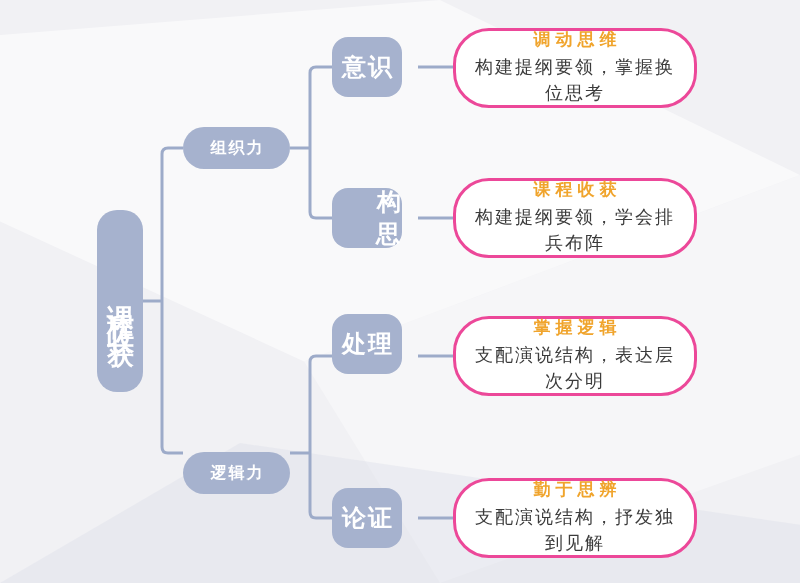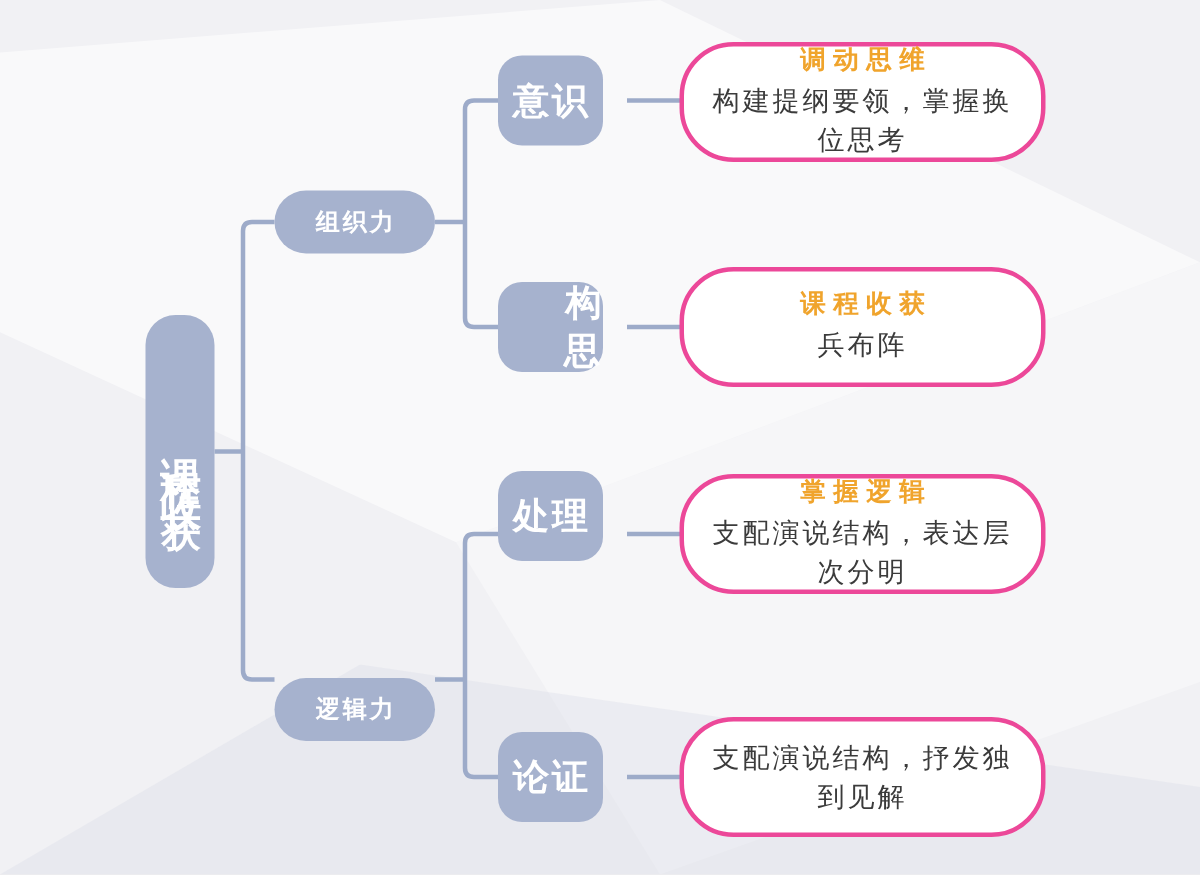--- a/index.html
+++ b/index.html
@@ -153,27 +153,29 @@
   <div class="node mid m4">论证</div>
 
   <div class="card c1">
     <div class="card-title">调动思维</div>
     <div class="card-line">构建提纲要领，掌握换</div>
     <div class="card-line">位思考</div>
   </div>
 
   <div class="card c2">
     <div class="card-title">课程收获</div>
+    <div class="card-line">构建提纲要领，学会排</div>
     <div class="card-line">兵布阵</div>
   </div>
 
   <div class="card c3">
     <div class="card-title">掌握逻辑</div>
     <div class="card-line">支配演说结构，表达层</div>
     <div class="card-line">次分明</div>
   </div>
 
   <div class="card c4">
+    <div class="card-title">勤于思辨</div>
     <div class="card-line">支配演说结构，抒发独</div>
     <div class="card-line">到见解</div>
   </div>
 
 </div>
 
 </body></html>

